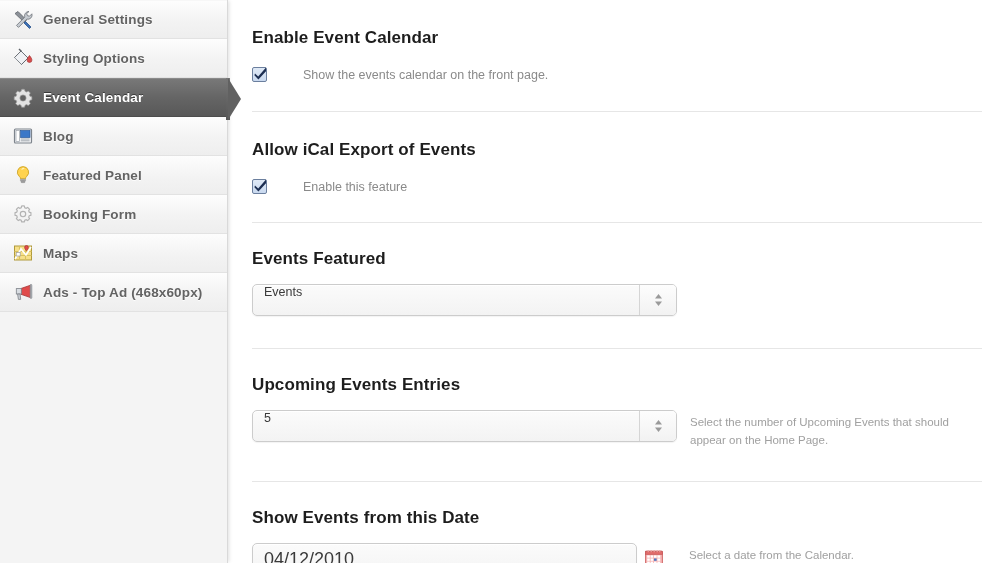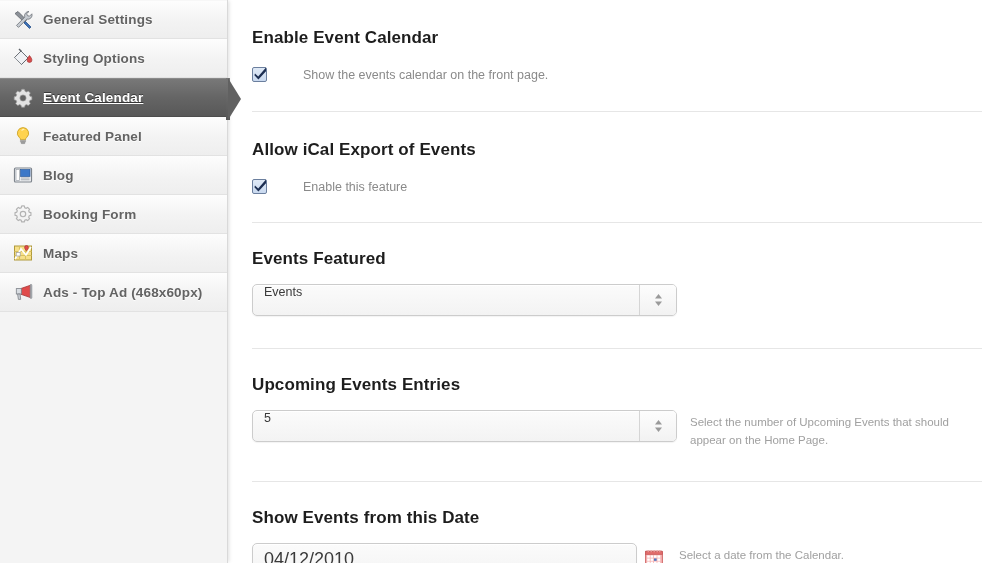--- a/index.html
+++ b/index.html
@@ -65,21 +65,20 @@
   }
   .nav-item.active {
     background: linear-gradient(to bottom, #787878 0%, #656565 50%, #585858 100%);
     border-bottom: 1px solid #4d4d4d;
     border-top: 1px solid #8a8a8a;
     z-index: 5;
   }
   .nav-item.active .nav-label {
     color: #ffffff;
     text-shadow: 0 -1px 0 rgba(0,0,0,0.45);
-    text-decoration: underline;
   }
   
   .nav-item.active .nav-arrow {
     position: absolute;
     left: 228px;
     top: -1px;
     width: 0;
     height: 0;
     border-top: 21px solid transparent;
     border-bottom: 21px solid transparent;
@@ -273,40 +272,40 @@
           <path d="M11 2.2 l1.5 0.25 l0.55 1.9 l1.5 0.62 l1.72 -0.98 l2.07 2.07 l-0.98 1.72 l0.62 1.5 l1.9 0.55 v2.93 l-1.9 0.55 l-0.62 1.5 l0.98 1.72 l-2.07 2.07 l-1.72 -0.98 l-1.5 0.62 l-0.55 1.9 h-2.93 l-0.55 -1.9 l-1.5 -0.62 l-1.72 0.98 l-2.07 -2.07 l0.98 -1.72 l-0.62 -1.5 l-1.9 -0.55 v-2.93 l1.9 -0.55 l0.62 -1.5 l-0.98 -1.72 l2.07 -2.07 l1.72 0.98 l1.5 -0.62 l0.55 -1.9 z" fill="#e3e3e3" stroke="#9a9a9a" stroke-width="0.7"></path>
           <circle cx="11" cy="11" r="3.1" fill="#616161" stroke="#9a9a9a" stroke-width="0.7"></circle>
         </svg>
       </span>
       <span class="nav-label">Event Calendar</span>
     </div>
 
     <div class="nav-item">
       <span class="nav-icon">
         <svg width="22" height="22" viewBox="0 0 22 22">
-          <path d="M11 2.6 a5.6 5.6 0 0 1 3.6 9.9 c-0.8 0.7 -1.1 1.4 -1.1 2.3 h-5 c0 -0.9 -0.3 -1.6 -1.1 -2.3 A5.6 5.6 0 0 1 11 2.6 z" fill="#ffd34f" stroke="#c79a18" stroke-width="0.8"></path>
-          <path d="M9.2 5.2 a3.6 3.6 0 0 1 3.3 -1.3 l-0.3 1.2 a2.6 2.6 0 0 0 -2.2 0.9 z" fill="#fff0b8"></path>
-          <rect x="8.4" y="15.2" width="5.2" height="1.7" rx="0.5" fill="#b9b9b9" stroke="#8a8a8a" stroke-width="0.6"></rect>
-          <rect x="9.1" y="17" width="3.8" height="1.6" rx="0.6" fill="#a8a8a8" stroke="#828282" stroke-width="0.6"></rect>
-        </svg>
-      </span>
-      <span class="nav-label">Featured Panel</span>
-    </div>
-
-    <div class="nav-item">
-      <span class="nav-icon">
-        <svg width="22" height="22" viewBox="0 0 22 22">
           <rect x="2.5" y="4" width="17" height="14" rx="1" fill="#f2f3f5" stroke="#7d848c" stroke-width="1.2"></rect>
           <rect x="4" y="5.5" width="3.6" height="11" fill="#ffffff" stroke="#9aa1a9" stroke-width="0.7"></rect>
           <rect x="8.6" y="5.5" width="9.4" height="7" fill="#3c78c8" stroke="#2a5a9c" stroke-width="0.7"></rect>
           <line x1="8.8" y1="14" x2="17.6" y2="14" stroke="#9aa1a9" stroke-width="0.9"></line>
           <line x1="8.8" y1="15.8" x2="17.6" y2="15.8" stroke="#9aa1a9" stroke-width="0.9"></line>
         </svg>
       </span>
       <span class="nav-label">Blog</span>
+    </div>
+
+    <div class="nav-item">
+      <span class="nav-icon">
+        <svg width="22" height="22" viewBox="0 0 22 22">
+          <path d="M11 2.6 a5.6 5.6 0 0 1 3.6 9.9 c-0.8 0.7 -1.1 1.4 -1.1 2.3 h-5 c0 -0.9 -0.3 -1.6 -1.1 -2.3 A5.6 5.6 0 0 1 11 2.6 z" fill="#ffd34f" stroke="#c79a18" stroke-width="0.8"></path>
+          <path d="M9.2 5.2 a3.6 3.6 0 0 1 3.3 -1.3 l-0.3 1.2 a2.6 2.6 0 0 0 -2.2 0.9 z" fill="#fff0b8"></path>
+          <rect x="8.4" y="15.2" width="5.2" height="1.7" rx="0.5" fill="#b9b9b9" stroke="#8a8a8a" stroke-width="0.6"></rect>
+          <rect x="9.1" y="17" width="3.8" height="1.6" rx="0.6" fill="#a8a8a8" stroke="#828282" stroke-width="0.6"></rect>
+        </svg>
+      </span>
+      <span class="nav-label">Featured Panel</span>
     </div>
 
     <div class="nav-item">
       <span class="nav-icon">
         <svg width="22" height="22" viewBox="0 0 22 22">
           <path d="M11 2.8 l1.3 0.22 l0.5 1.7 l1.35 0.56 l1.55 -0.88 l1.86 1.86 l-0.88 1.55 l0.56 1.35 l1.7 0.5 v2.63 l-1.7 0.5 l-0.56 1.35 l0.88 1.55 l-1.86 1.86 l-1.55 -0.88 l-1.35 0.56 l-0.5 1.7 h-2.63 l-0.5 -1.7 l-1.35 -0.56 l-1.55 0.88 l-1.86 -1.86 l0.88 -1.55 l-0.56 -1.35 l-1.7 -0.5 v-2.63 l1.7 -0.5 l0.56 -1.35 l-0.88 -1.55 l1.86 -1.86 l1.55 0.88 l1.35 -0.56 l0.5 -1.7 z" fill="none" stroke="#b2b2b2" stroke-width="1.15"></path>
           <circle cx="11" cy="11" r="2.7" fill="none" stroke="#b2b2b2" stroke-width="1.15"></circle>
         </svg>
       </span>
       <span class="nav-label">Booking Form</span>
@@ -429,20 +428,20 @@
               <rect x="9" y="8.5" width="2.6" height="2.3" fill="#4a78c4"></rect>
               <g fill="#e8a0a0">
                 <rect x="2.6" y="0.2" width="1.2" height="2"></rect>
                 <rect x="5.6" y="0.2" width="1.2" height="2"></rect>
                 <rect x="8.6" y="0.2" width="1.2" height="2"></rect>
                 <rect x="11.6" y="0.2" width="1.2" height="2"></rect>
                 <rect x="14.2" y="0.2" width="1.2" height="2"></rect>
               </g>
             </svg>
           </span>
-          <div class="help-text" style="margin-left:16px;">Select a date from the Calendar.</div>
+          <div class="help-text" style="margin-left:26px;">Select a date from the Calendar.</div>
         </div>
       </div>
 
     </div>
   </div>
 
 </div>
 
 </body></html>

